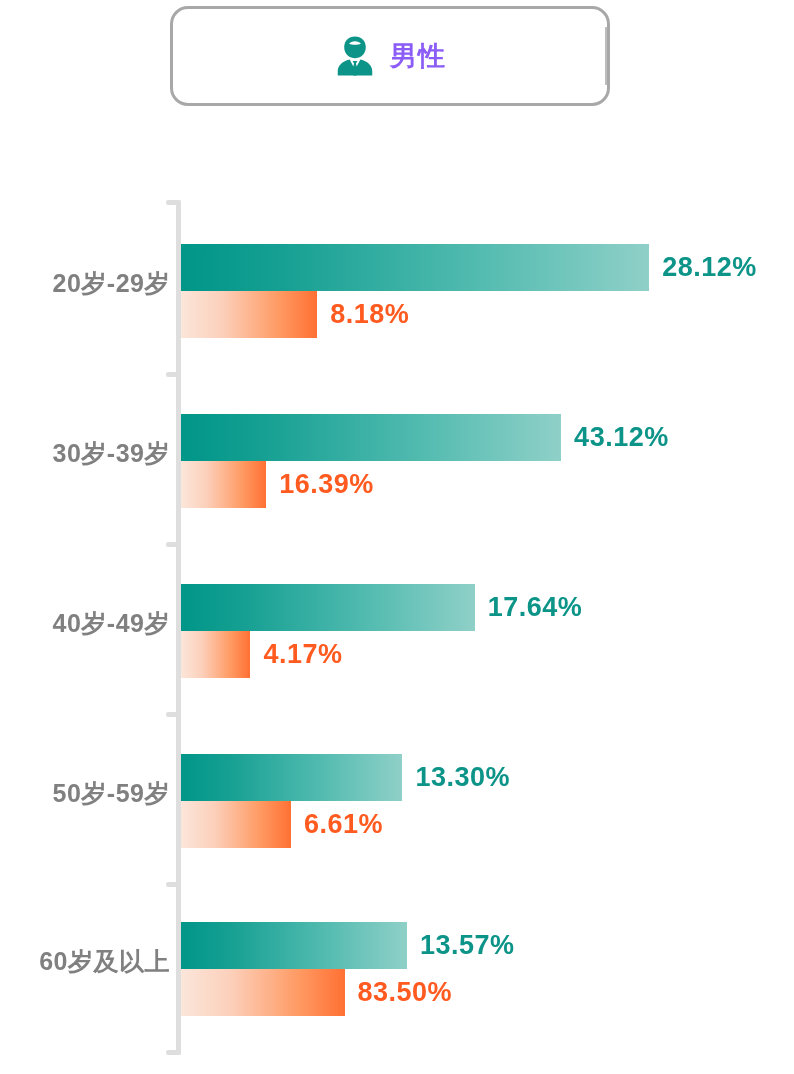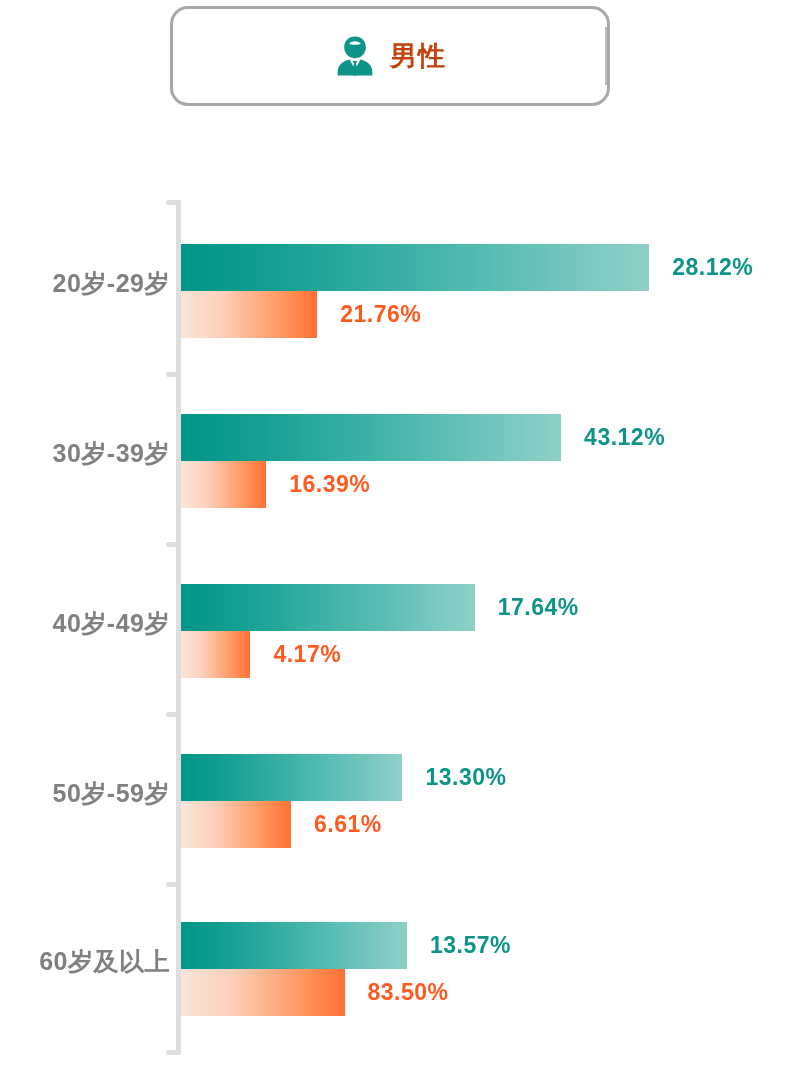--- a/index.html
+++ b/index.html
@@ -46,21 +46,21 @@
     height: 46px;
     display: block;
     flex: 0 0 46px;
   }
   .legend-label {
     font-size: 27px;
     font-weight: bold;
     letter-spacing: 1px;
     line-height: 1;
   }
-  .legend-label.male  { color: #c2410c; }
+  .legend-label.male  { color: #8b5cf6; }
   .legend-label.female{ color: #ff5a1f; }
 
   
   #chart {
     position: absolute;
     left: 0;
     top: 186px;
     width: 667px;
     height: 880px;
   }
@@ -117,24 +117,24 @@
     height: 47px;
     flex: 0 0 auto;
   }
   .bar.male {
     background: linear-gradient(to right, #009688 0%, #16a093 22%, #55bcb1 65%, #8fd0c8 100%);
   }
   .bar.female {
     background: linear-gradient(to right, #fbe6da 0%, #fcd0bb 30%, #ff9a63 72%, #ff7033 100%);
   }
   .val-label {
-    font-size: 23px;
+    font-size: 27px;
     font-weight: bold;
     letter-spacing: 0.5px;
-    padding-left: 23px;
+    padding-left: 13px;
     white-space: nowrap;
     line-height: 1;
   }
   .val-label.male   { color: #0d9488; }
   .val-label.female { color: #ff5a1f; }
 </style>
 </head>
 <body>
 
 <div id="legend">
@@ -164,21 +164,21 @@
   <div class="axis-tick" style="top:864px"></div>
 
   <div class="group" style="top:58px">
     <div class="cat-label">20岁-29岁</div>
     <div class="bar-row male">
       <div class="bar male" style="width: 468.198px;"></div>
       <div class="val-label male">28.12%</div>
     </div>
     <div class="bar-row female">
       <div class="bar female" style="width: 136.197px;"></div>
-      <div class="val-label female">21.76%</div>
+      <div class="val-label female">8.18%</div>
     </div>
   </div>
 
   <div class="group" style="top:228px">
     <div class="cat-label">30岁-39岁</div>
     <div class="bar-row male">
       <div class="bar male" style="width: 380.119px;"></div>
       <div class="val-label male">43.12%</div>
     </div>
     <div class="bar-row female">

